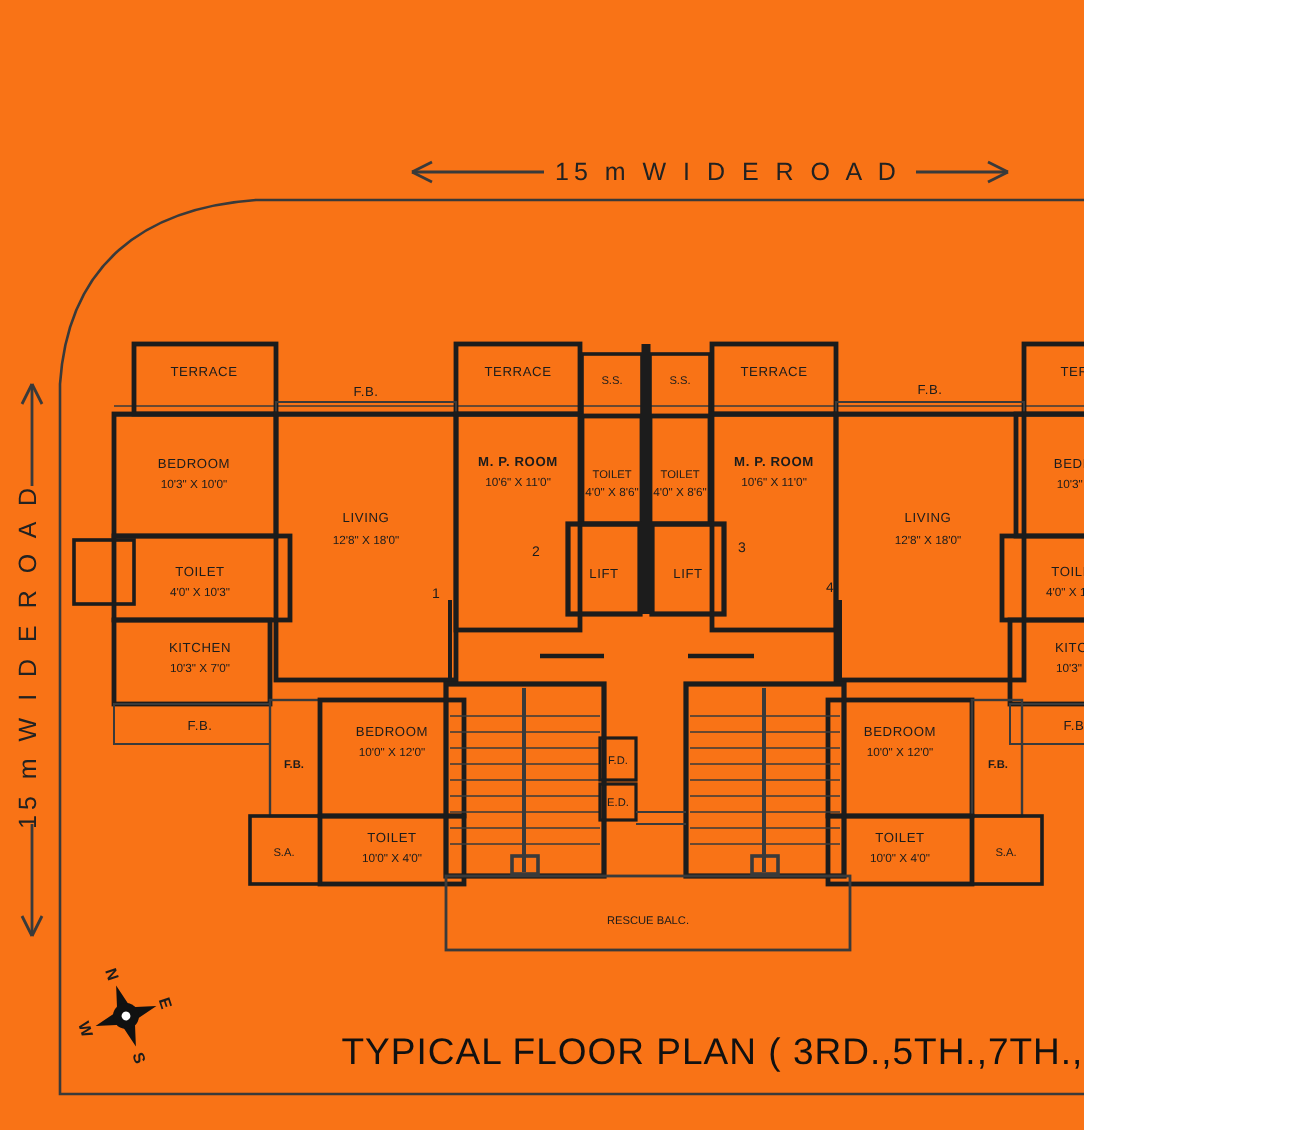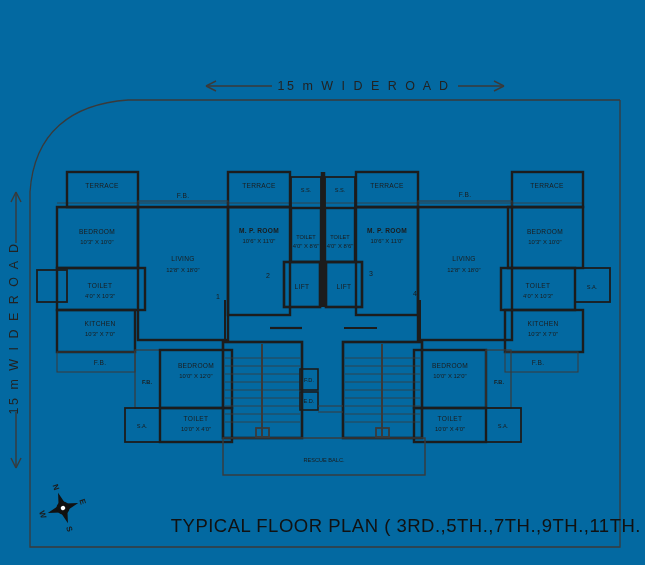--- a/index.html
+++ b/index.html
@@ -1,16 +1,16 @@
 <!DOCTYPE html>
 <html><head>
 <meta charset="utf-8">
 <style>
   html,body{margin:0;padding:0;background:#fff;}
-  #page{position:relative;width:645px;height:565px;background:#0369a1;overflow:hidden;
+  #page{position:relative;width:542px;height:565px;background:#f97316;overflow:hidden;
         font-family:"Liberation Sans",sans-serif;}
   svg text{fill:#1c1c1c;}
   .room-name{font-size:6.6px;font-family:"Liberation Sans",sans-serif;letter-spacing:.3px;}
   .room-name.bold{font-weight:700;}
   .room-dims{font-size:5.9px;font-family:"Liberation Sans",sans-serif;}
   .tiny{font-size:5.6px;font-family:"Liberation Sans",sans-serif;}
   .doornum{font-size:7px;font-family:"Liberation Sans",sans-serif;}
   .road-label{font-size:12.5px;letter-spacing:2.5px;font-family:"Liberation Sans",sans-serif;fill:#222;}
   .plan-title{font-size:18.5px;font-family:"Liberation Sans",sans-serif;fill:#111;letter-spacing:.5px;}
   .compass-letter{font-size:8px;font-weight:700;font-family:"Liberation Sans",sans-serif;}

